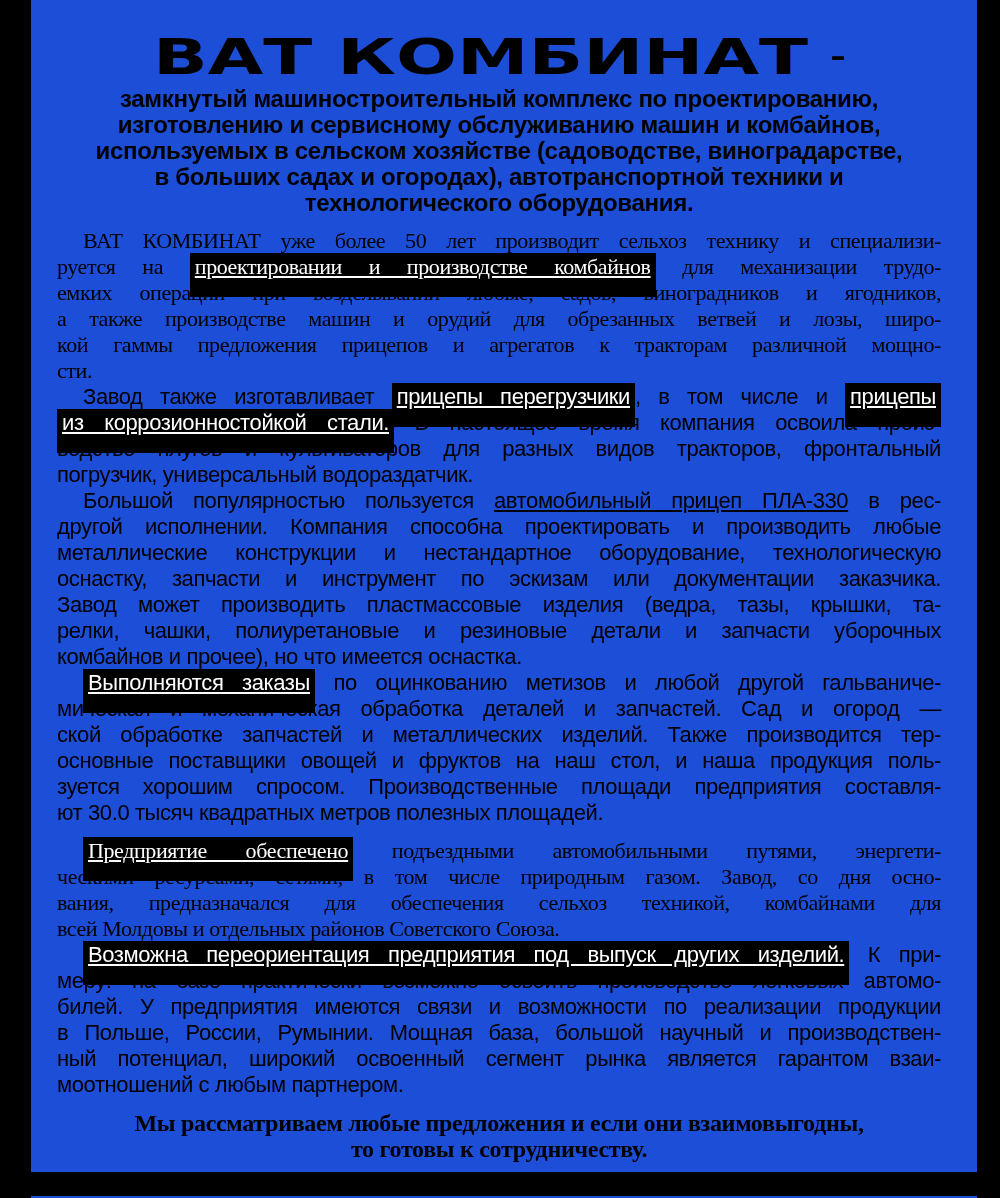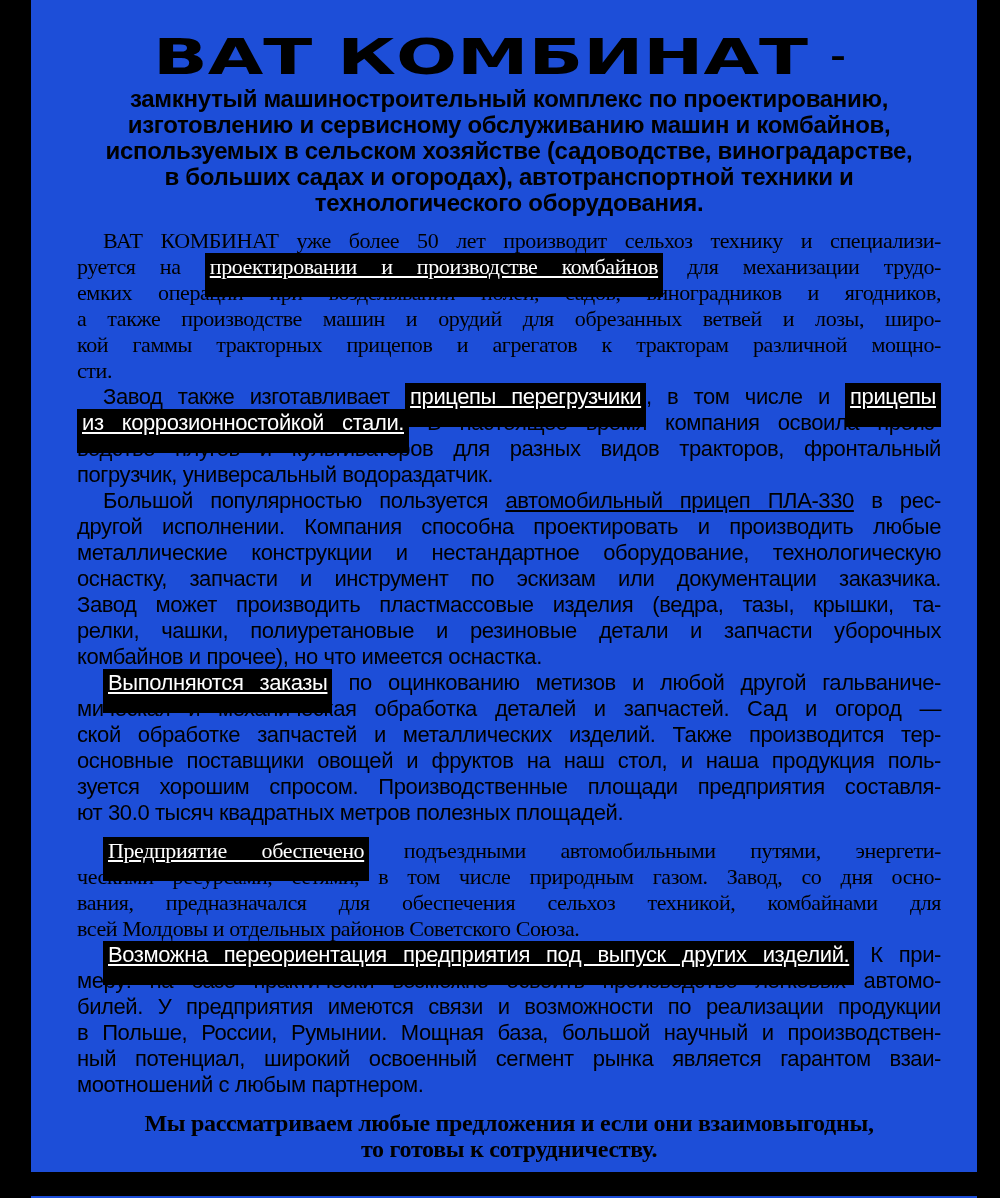--- a/index.html
+++ b/index.html
@@ -45,21 +45,20 @@
   
   .block { margin: 0; }
   .block.gap { margin-top: 12px; font-family: Liberation Serif, serif; }
   .block.bold { font-weight: bold; }
 
   .block .line {
     display: block;
     line-height: 26px;
     font-size: 22px;
     letter-spacing: -0.4px;
-    margin-left: 20px;
   }
   .block.justify .line {
     text-align: justify;
     text-align-last: justify;
   }
   .block.justify .line.lastline { text-align-last: left; }
   .block.justify .line.firstline { text-indent: 26px; }
 
   .block.center .line {
     text-align: center;
@@ -102,23 +101,23 @@
         <div class="block center bold subtitle">
           <div class="line firstline"><span>замкнутый машиностроительный комплекс по проектированию,</span></div>
           <div class="line"><span>изготовлению и сервисному обслуживанию машин и комбайнов,</span></div>
           <div class="line"><span>используемых в сельском хозяйстве (садоводстве, виноградарстве,</span></div>
           <div class="line"><span>в больших садах и огородах), автотранспортной техники и</span></div>
           <div class="line lastline"><span>технологического оборудования.</span></div>
         </div>
         <div class="block justify gap">
           <div class="line firstline"><span>ВАТ КОМБИНАТ уже более 50 лет производит сельхоз технику и специализи-</span></div>
           <div class="line"><span>руется на </span><span class="hl">проектировании и производстве комбайнов</span><span> для механизации трудо-</span></div>
-          <div class="line"><span>емких операций при возделывании полей, садов, виноградников и ягодников,</span></div>
+          <div class="line"><span>емких операций при возделывании любые, садов, виноградников и ягодников,</span></div>
           <div class="line"><span>а также производстве машин и орудий для обрезанных ветвей и лозы, широ-</span></div>
-          <div class="line"><span>кой гаммы тракторных прицепов и агрегатов к тракторам различной мощно-</span></div>
+          <div class="line"><span>кой гаммы предложения прицепов и агрегатов к тракторам различной мощно-</span></div>
           <div class="line lastline"><span>сти.</span></div>
         </div>
         <div class="block justify">
           <div class="line firstline"><span>Завод также изготавливает </span><span class="hl">прицепы перегрузчики</span><span>, в том числе и </span><span class="hl">прицепы</span></div>
           <div class="line"><span class="hl">из коррозионностойкой стали.</span><span> В настоящее время компания освоила произ-</span></div>
           <div class="line"><span>водство плугов и культиваторов для разных видов тракторов, фронтальный</span></div>
           <div class="line lastline"><span>погрузчик, универсальный водораздатчик.</span></div>
         </div>
         <div class="block justify">
           <div class="line firstline"><span>Большой популярностью пользуется </span><span class="u">автомобильный прицеп ПЛА-330</span><span> в рес-</span></div>

